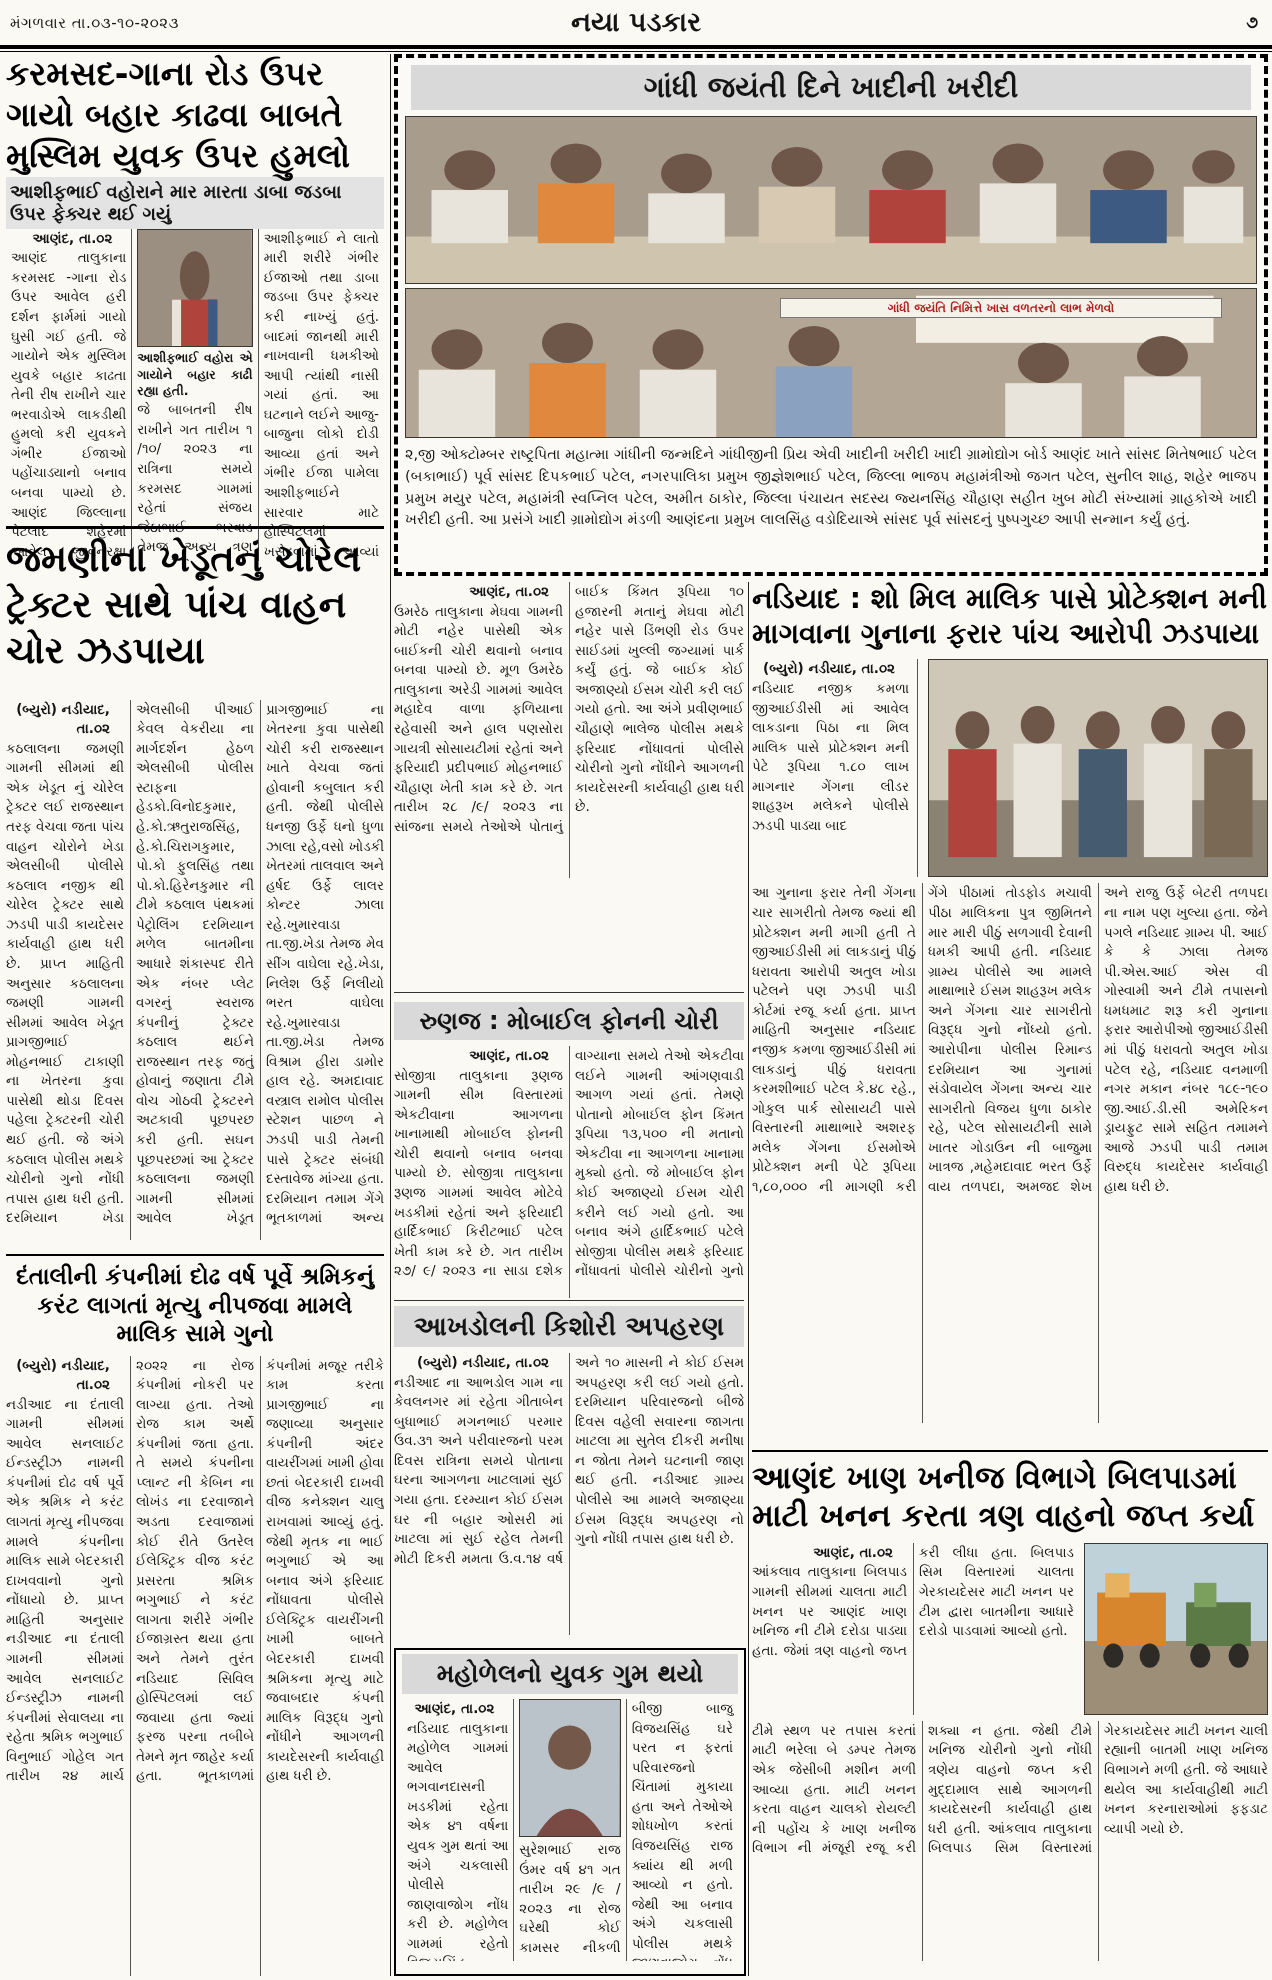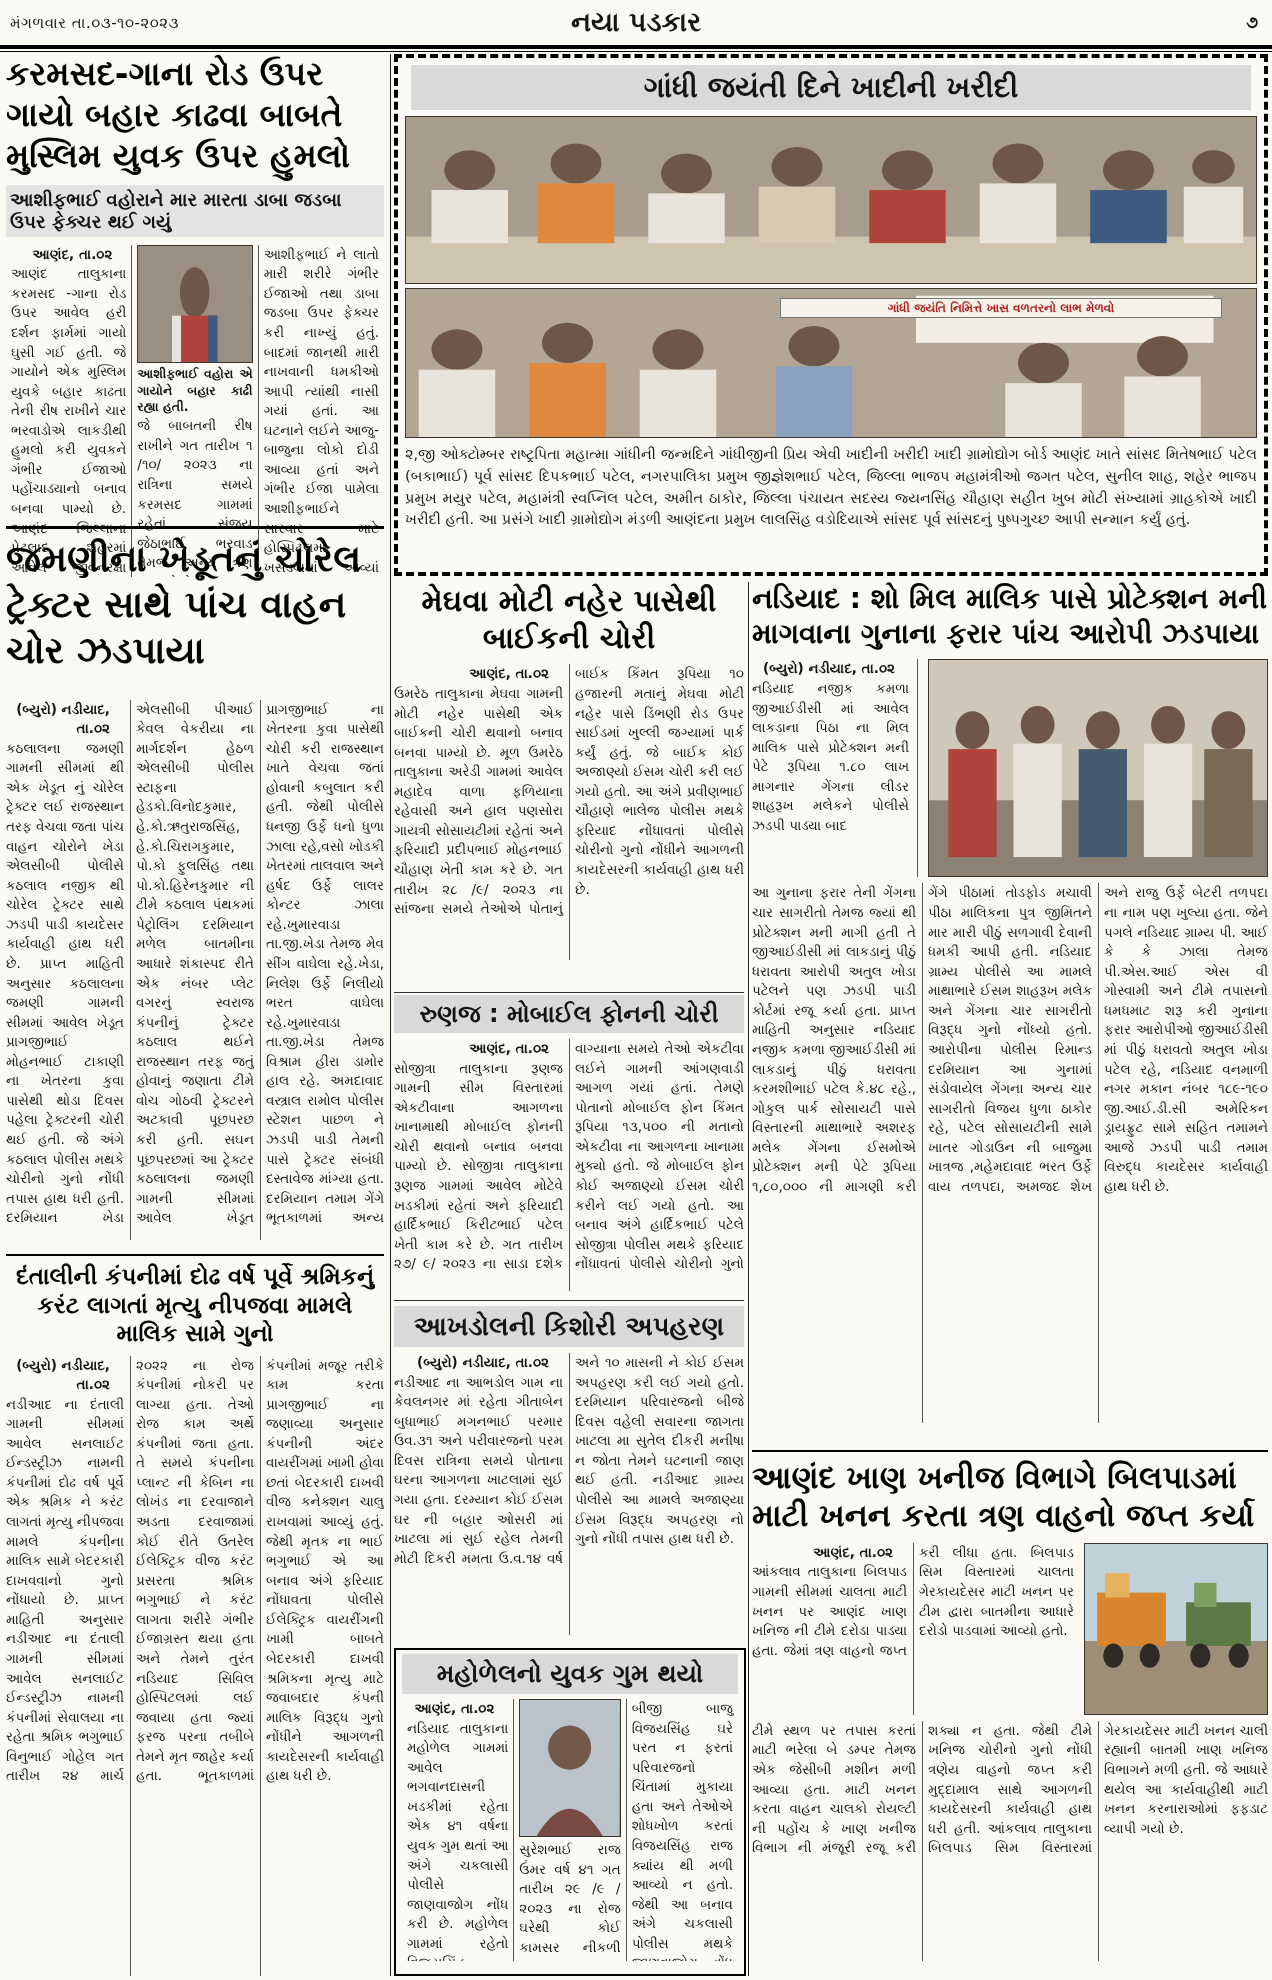--- a/index.html
+++ b/index.html
@@ -30,40 +30,40 @@
   .cols3 > div + div { border-left:1px solid #555; }
   .vrule { position:absolute; width:1px; background:#222; }
   .hrule { position:absolute; height:3px; background:#000; }
   .photo { position:relative; background:linear-gradient(160deg,#cfc4b2,#a2968a 55%,#80766c); overflow:hidden; border:1px solid #3a352f; }
   .photo svg { display:block; width:100%; height:100%; }
   .photo-cap { font-size:12.5px; font-weight:bold; line-height:1.35; text-align:justify; padding-top:3px; }
   .banner-strip { position:absolute; right:4%; top:6%; width:52%; background:#f5f2ea; color:#b02020; font-size:12px; font-weight:bold; text-align:center; padding:2px 3px; border:1px solid #777; }
   
   .art-karamsad { position:absolute; left:6px;  top:54px;  width:378px; }
   .art-karamsad .headline { font-size:33px; }
-  .art-karamsad .subhead { font-size:18.5px; margin:8px 0; }
+  .art-karamsad .subhead { font-size:18.5px; margin:0 0; }
   .karamsad-body { height:332px; }
   .rule-k { left:6px; top:526px; width:378px; }
   .art-tractor { position:absolute; left:6px; top:536px; width:378px; }
   .art-tractor .headline { font-size:37px; margin-bottom:26px; }
   .tractor-body { height:540px; }
   .art-dantali { position:absolute; left:6px; top:1254px; width:378px; border-top:2px solid #000; padding-top:6px; }
   .art-dantali .headline { font-size:23px; margin-bottom:8px;text-align:center; }
   .dantali-body { height:620px; }
   
   .gandhi-box { position:absolute; left:394px; top:54px; width:874px; height:522px; border:4px dashed #000; background:#fbfaf6; padding:5px 7px; }
   .gandhi-title { font-size:29px; margin:2px 6px 6px 6px; }
   .gandhi-photo1 { height:168px; margin-bottom:4px; }
   .gandhi-photo2 { height:150px; margin-bottom:6px; }
   .gandhi-cap { font-size:14.5px; line-height:1.5; text-align:justify; }
   
   .art-meghva { position:absolute; left:394px; top:582px; width:350px; }
   .art-meghva .headline { font-size:30px; text-align:center; margin-bottom:8px; }
   .meghva-body { height:296px; }
-  .art-runaj { position:absolute; left:394px; top:992px; width:350px; border-top:1px solid #333; padding-top:2px; }
+  .art-runaj { position:absolute; left:394px; top:992px; width:350px; border-top:1px solid #333; padding-top:9px; }
   .art-runaj .bar-head { font-size:24px; margin-bottom:6px; }
   .runaj-body { height:252px; }
   .art-akhdol { position:absolute; left:394px; top:1300px; width:350px; border-top:1px solid #333; padding-top:5px; }
   .art-akhdol .bar-head { font-size:26px; margin-bottom:6px; }
   .akhdol-body { height:282px; }
   .art-maholel { position:absolute; left:394px; top:1648px; width:352px; height:328px; border:2px solid #000; padding:4px 6px; }
   .art-maholel .bar-head { font-size:25px; margin-bottom:5px; }
   .maholel-cols { height:262px; }
   .maholel-photo { height:138px; margin-bottom:3px; }
   
@@ -190,21 +190,20 @@
           <rect x="141" y="28" width="18" height="16" fill="#e8e4dc"></rect>
             <rect x="169" y="26" width="18" height="18" fill="#e8e4dc"></rect>
         </g>
       </svg>
       <div class="banner-strip">ગાંધી જયંતિ નિમિત્તે ખાસ વળતરનો લાભ મેળવો</div>
     </div>
     <div class="gandhi-cap">૨,જી ઓક્ટોમ્બર રાષ્ટ્રપિતા મહાત્મા ગાંધીની જન્મદિને ગાંધીજીની પ્રિય એવી ખાદીની ખરીદી ખાદી ગ્રામોદ્યોગ બોર્ડ આણંદ ખાતે સાંસદ મિતેષભાઈ પટેલ (બકાભાઈ) પૂર્વ સાંસદ દિપકભાઈ પટેલ, નગરપાલિકા પ્રમુખ જીજ્ઞેશભાઈ પટેલ, જિલ્લા ભાજપ મહામંત્રીઓ જગત પટેલ, સુનીલ શાહ, શહેર ભાજપ પ્રમુખ મયુર પટેલ, મહામંત્રી સ્વપ્નિલ પટેલ, અમીત ઠાકોર, જિલ્લા પંચાયત સદસ્ય જ્યનસિંહ ચૌહાણ સહીત ખુબ મોટી સંખ્યામાં ગ્રાહકોએ ખાદી ખરીદી હતી. આ પ્રસંગે ખાદી ગ્રામોદ્યોગ મંડળી આણંદના પ્રમુખ લાલસિંહ વડોદિયાએ સાંસદ પૂર્વ સાંસદનું પુષ્પગુચ્છ આપી સન્માન કર્યું હતું.</div>
   </div>
 
   <div class="art-meghva">
-    <div class="headline">મેઘવા મોટી નહેર પાસેથી બાઈકની ચોરી</div>
     <div class="body-txt flow2 meghva-body">
       <span class="dateline">આણંદ, તા.૦૨</span>
       <span>ઉમરેઠ તાલુકાના મેઘવા ગામની મોટી નહેર પાસેથી એક બાઈકની ચોરી થવાનો બનાવ બનવા પામ્યો છે. મૂળ ઉમરેઠ તાલુકાના અરેડી ગામમાં આવેલ મહાદેવ વાળા ફળિયાના રહેવાસી અને હાલ પણસોરા ગાયત્રી સોસાયટીમાં રહેતાં અને ફરિયાદી પ્રદીપભાઈ મોહનભાઈ ચૌહાણ ખેતી કામ કરે છે. ગત તારીખ ૨૮ /૯/ ૨૦૨૩ ના સાંજના સમયે તેઓએ પોતાનું બાઈક કિંમત રૂપિયા ૧૦ હજારની મતાનું મેઘવા મોટી નહેર પાસે ડિંભણી રોડ ઉપર સાઈડમાં ખુલ્લી જગ્યામાં પાર્ક કર્યું હતું. જે બાઈક કોઈ અજાણ્યો ઈસમ ચોરી કરી લઈ ગયો હતો. આ અંગે પ્રવીણભાઈ ચૌહાણે ભાલેજ પોલીસ મથકે ફરિયાદ નોંધાવતાં પોલીસે ચોરીનો ગુનો નોંધીને આગળની કાયદેસરની કાર્યવાહી હાથ ધરી છે.</span>
     </div>
   </div>
 
   <div class="art-runaj">
     <div class="bar-head">રુણજ : મોબાઈલ ફોનની ચોરી</div>
     <div class="body-txt flow2 runaj-body">
       <span class="dateline">આણંદ, તા.૦૨</span>

